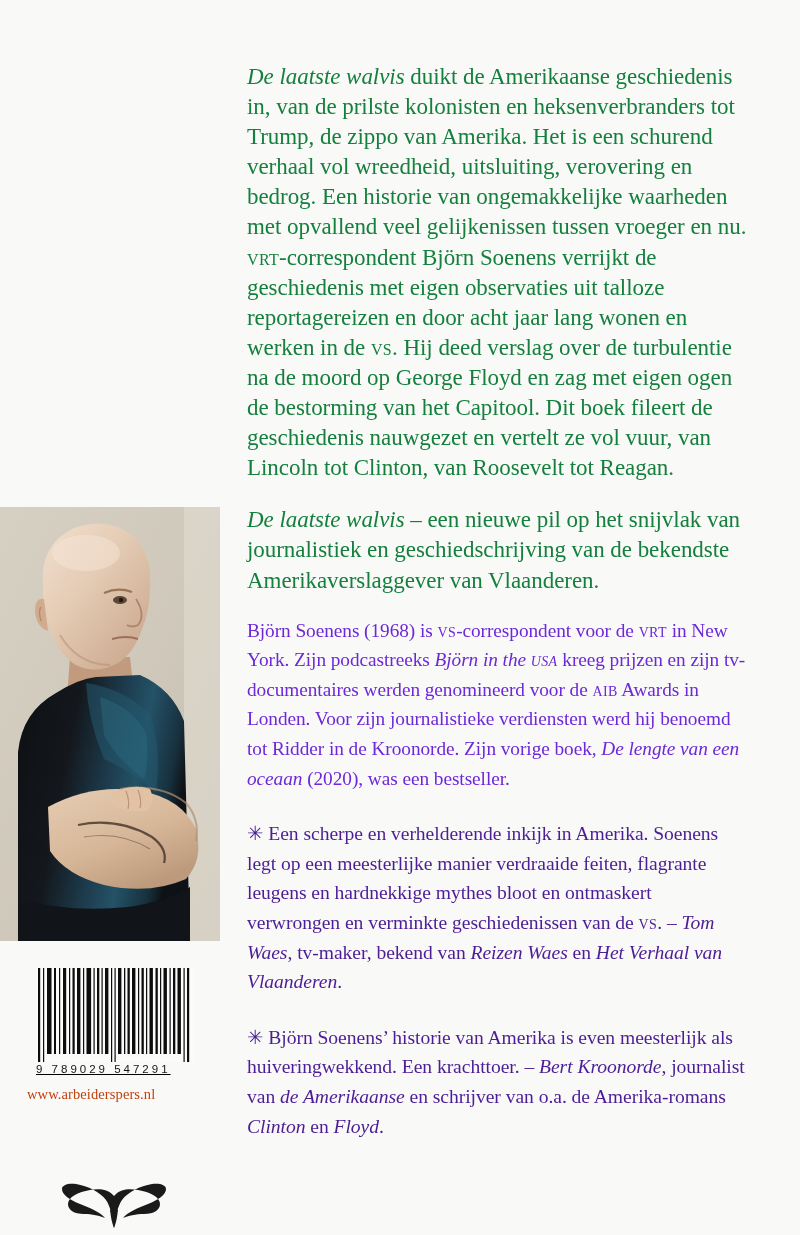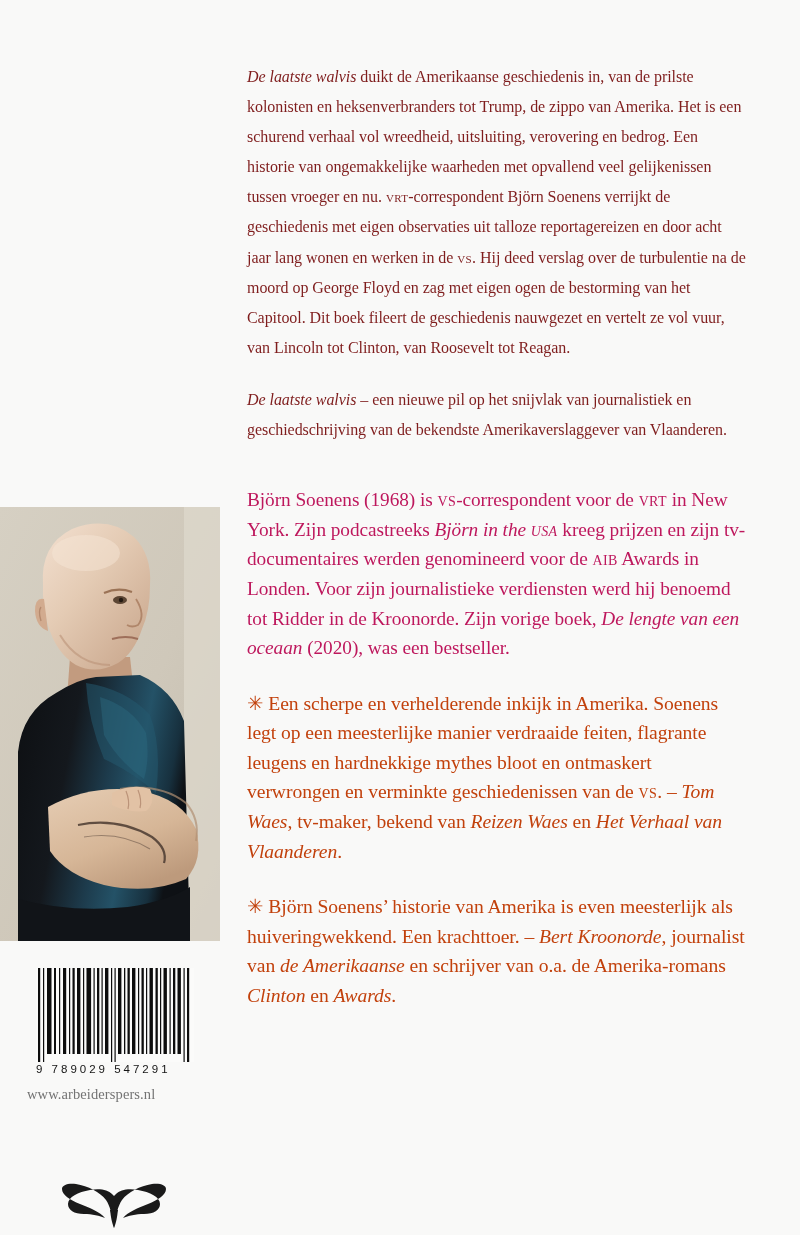--- a/index.html
+++ b/index.html
@@ -36,20 +36,21 @@
     overflow: hidden;
     background: #cdc7ba;
   }
   .author-photo svg { display: block; width: 220px; height: 434px; }
 
   .barcode-block {
     position: absolute;
     left: 36px;
     top: 968px;
     width: 158px;
+    text-decoration: underline;
   }
   .barcode-bars {
     display: block;
     width: 158px;
     height: 94px;
   }
   .barcode-digits {
     display: block;
     margin-top: 1px;
     font-family: "Liberation Sans", "DejaVu Sans", sans-serif;
@@ -57,21 +58,21 @@
     letter-spacing: 3.0px;
     color: #141414;
     white-space: nowrap;
   }
 
   .publisher-url {
     position: absolute;
     left: 27px;
     top: 1086px;
     font-size: 14.5px;
-    color: #737373;
+    color: #c2410c;
     letter-spacing: 0.1px;
   }
 
   .whale-logo {
     position: absolute;
     left: 60px;
     top: 1166px;
     width: 108px;
     height: 62px;
   }
@@ -80,38 +81,38 @@
   
   .text-col {
     position: absolute;
     left: 247px;
     top: 62px;
     width: 500px;
   }
 
   .para {
     margin: 0 0 0 0;
-    font-size: 16px;
+    font-size: 23px;
     line-height: 30.1px;
-    color: #7f1d1d;
+    color: #15803d;
     text-align: left;
     letter-spacing: -0.05px;
   }
   .para.blurb         { margin-bottom: 22px; }
-  .para.tagline       { margin-bottom: 40px; }
+  .para.tagline       { margin-bottom: 20px; }
 
   .para.bio {
-    color: #be185d;
+    color: #6d28d9;
     font-size: 19.3px;
     line-height: 29.6px;
     margin-bottom: 26px;
   }
 
   .para.quote {
-    color: #c2410c;
+    color: #4c1d95;
     font-size: 19.6px;
     line-height: 29.6px;
     margin-bottom: 26px;
   }
 
   i, .it { font-style: italic; }
   .sc {
     font-variant: small-caps;
     text-transform: lowercase;
     letter-spacing: 0.35px;
@@ -282,16 +283,16 @@
   <div class="text-col">
 
     <p class="para blurb"><i>De laatste walvis</i><span> duikt de Amerikaanse geschiedenis in, van de prilste kolonisten en heksenverbranders tot Trump, de zippo van Amerika. Het is een schurend verhaal vol wreedheid, uitsluiting, verovering en bedrog. Een historie van ongemakkelijke waarheden met opvallend veel gelijkenissen tussen vroeger en nu. </span><span class="sc">vrt</span><span>-correspondent Björn Soenens verrijkt de geschiedenis met eigen observaties uit talloze reportagereizen en door acht jaar lang wonen en werken in de </span><span class="sc">vs</span><span>. Hij deed verslag over de turbulentie na de moord op George Floyd en zag met eigen ogen de bestorming van het Capitool. Dit boek fileert de geschiedenis nauwgezet en vertelt ze vol vuur, van Lincoln tot Clinton, van Roosevelt tot Reagan.</span></p>
 
     <p class="para tagline"><i>De laatste walvis</i><span> – een nieuwe pil op het snijvlak van journalistiek en geschiedschrijving van de bekendste Amerikaverslaggever van Vlaanderen.</span></p>
 
     <p class="para bio"><span>Björn Soenens (1968) is </span><span class="sc">vs</span><span>-correspondent voor de </span><span class="sc">vrt</span><span> in New York. Zijn podcastreeks </span><i>Björn in the </i><i class="sc">usa</i><span> kreeg prijzen en zijn tv-documentaires werden genomineerd voor de </span><span class="sc">aib</span><span> Awards in Londen. Voor zijn journalistieke verdiensten werd hij benoemd tot Ridder in de Kroonorde. Zijn vorige boek, </span><i>De lengte van een oceaan</i><span> (2020), was een bestseller.</span></p>
 
     <p class="para quote"><span class="star">✳</span><span> Een scherpe en verhelderende inkijk in Amerika. Soenens legt op een meesterlijke manier verdraaide feiten, flagrante leugens en hardnekkige mythes bloot en ontmaskert verwrongen en verminkte geschiedenissen van de </span><span class="sc">vs</span><span>. – </span><i>Tom Waes</i><span>, tv-maker, bekend van </span><i>Reizen Waes</i><span> en </span><i>Het Verhaal van Vlaanderen</i><span>.</span></p>
 
-    <p class="para quote"><span class="star">✳</span><span> Björn Soenens’ historie van Amerika is even meesterlijk als huiveringwekkend. Een krachttoer.</span><span> – </span><i>Bert Kroonorde</i><span>, journalist van </span><i>de Amerikaanse</i><span> en schrijver van o.a. de Amerika-romans </span><i>Clinton</i><span> en </span><i>Awards</i><span>.</span></p>
+    <p class="para quote"><span class="star">✳</span><span> Björn Soenens’ historie van Amerika is even meesterlijk als huiveringwekkend. Een krachttoer.</span><span> – </span><i>Bert Kroonorde</i><span>, journalist van </span><i>de Amerikaanse</i><span> en schrijver van o.a. de Amerika-romans </span><i>Clinton</i><span> en </span><i>Floyd</i><span>.</span></p>
   </div>
 
 </div>
 
 </body></html>

